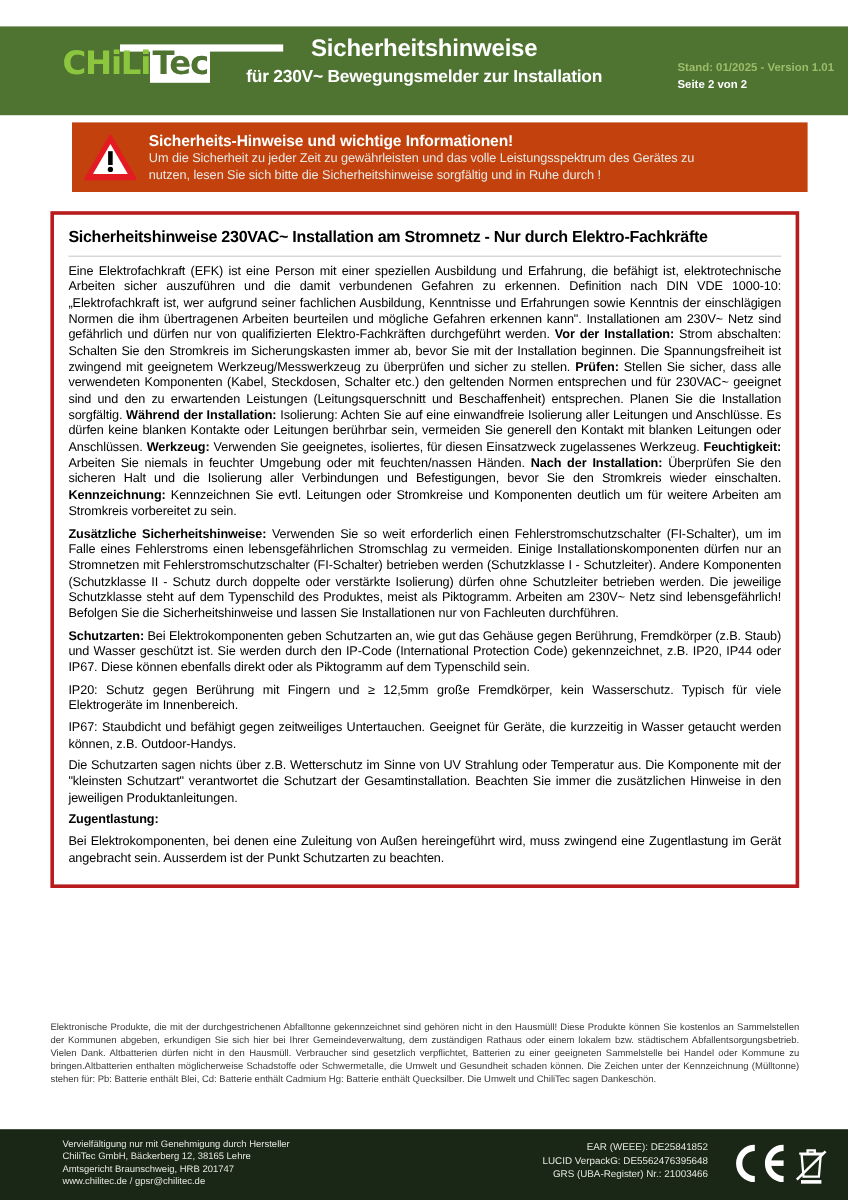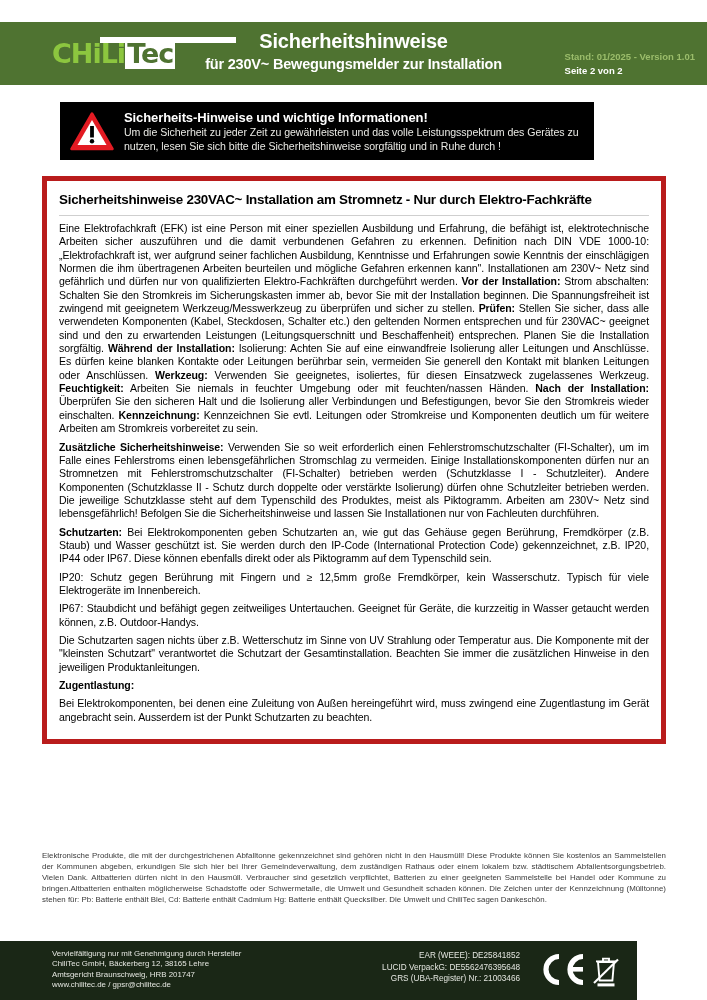--- a/index.html
+++ b/index.html
@@ -15,21 +15,21 @@
     color: #000000;
     overflow: hidden;
   }
 
   
   .header {
     position: absolute;
     left: 0;
     top: 22px;
     width: 707px;
-    height: 63px;
+    height: 74px;
     background: #4f7331;
     display: flex;
     align-items: center;
   }
   .logo {
     position: absolute;
     left: 52px;
     top: 14px;
     width: 185px;
     height: 34px;
@@ -101,23 +101,23 @@
     font-size: 9.5px;
     font-weight: bold;
     line-height: 15px;
   }
 
   
   .warn {
     position: absolute;
     left: 60px;
     top: 102px;
-    width: 534px;
+    width: 613px;
     height: 58px;
-    background: #000000;
+    background: #c2410c;
     display: flex;
     align-items: center;
   }
   .warn-icon {
     width: 64px;
     flex: 0 0 64px;
     display: flex;
     align-items: center;
     justify-content: center;
   }
@@ -138,21 +138,21 @@
     line-height: 13.6px;
     letter-spacing: -0.05px;
   }
 
   
   .content {
     position: absolute;
     left: 42px;
     top: 176px;
     width: 624px;
-    border: 5px solid #b91c1c;
+    border: 3px solid #b91c1c;
     background: #ffffff;
     box-sizing: border-box;
     padding: 10px 12px 10px 12px;
   }
   .content-title {
     font-size: 13.4px;
     font-weight: bold;
     letter-spacing: -0.25px;
     line-height: 18px;
     margin-bottom: 6px;
@@ -182,21 +182,21 @@
     text-align: justify;
     color: #3a3a3a;
     letter-spacing: 0px;
   }
 
   
   .footer {
     position: absolute;
     left: 0;
     top: 941px;
-    width: 637px;
+    width: 707px;
     height: 59px;
     background: #1a2716;
   }
   .footer-left {
     position: absolute;
     left: 52px;
     top: 8px;
     color: #e4e6e0;
     font-size: 7.9px;
     line-height: 10.4px;

